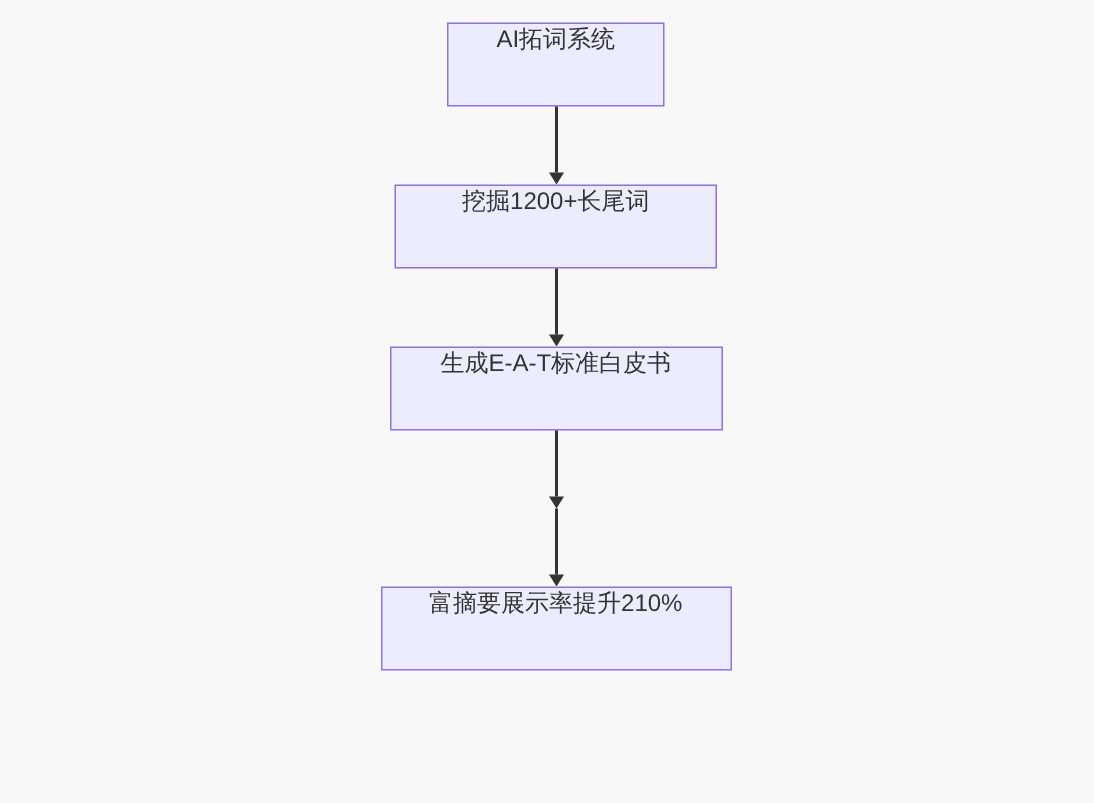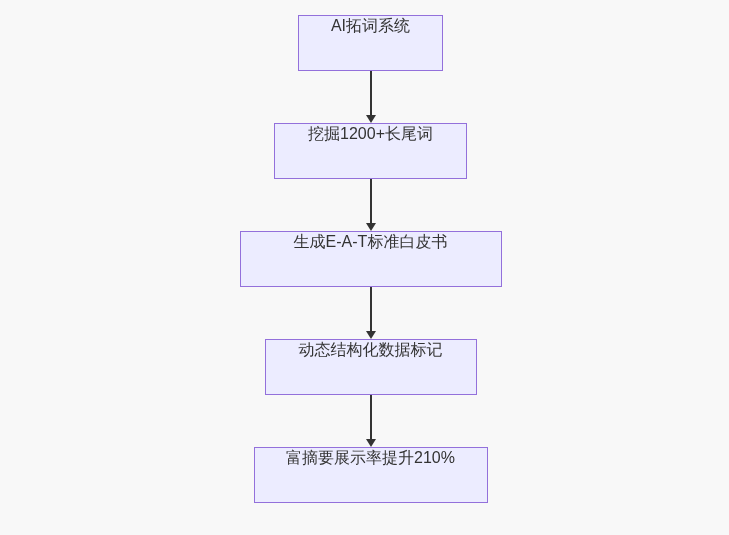--- a/index.html
+++ b/index.html
@@ -29,22 +29,22 @@
     background: #ECECFF;
     border: 1px solid #9370DB;
     color: #333333;
     font-size: 16px;
     display: flex;
     justify-content: center;
     text-align: center;
     white-space: nowrap;
   }
   .n1 { width: 145px; }
-  .n2 { width: 193px; }
-  .n3 { width: 262px; }
+  .n2 { width: 215px; }
+  .n3 { width: 222px; }
   .n4 { width: 212px; }
   .n5 { width: 234px; }
   .arrow {
     height: 52px;
     display: flex;
     flex-direction: column;
     align-items: center;
     justify-content: flex-start;
   }
   .arrow .line {
@@ -85,23 +85,20 @@
 
   <div class="node n3">
     <span>生成E-A-T标准白皮书</span>
   </div>
 
   <div class="arrow">
     <div class="line"></div>
     <div class="head"></div>
   </div>
 
-  <div class="node n4">
-    <span>动态结构化数据标记</span>
-  </div>
 
   <div class="arrow">
     <div class="line"></div>
     <div class="head"></div>
   </div>
 
   <div class="node n5">
     <span>富摘要展示率提升210%</span>
   </div>
 

